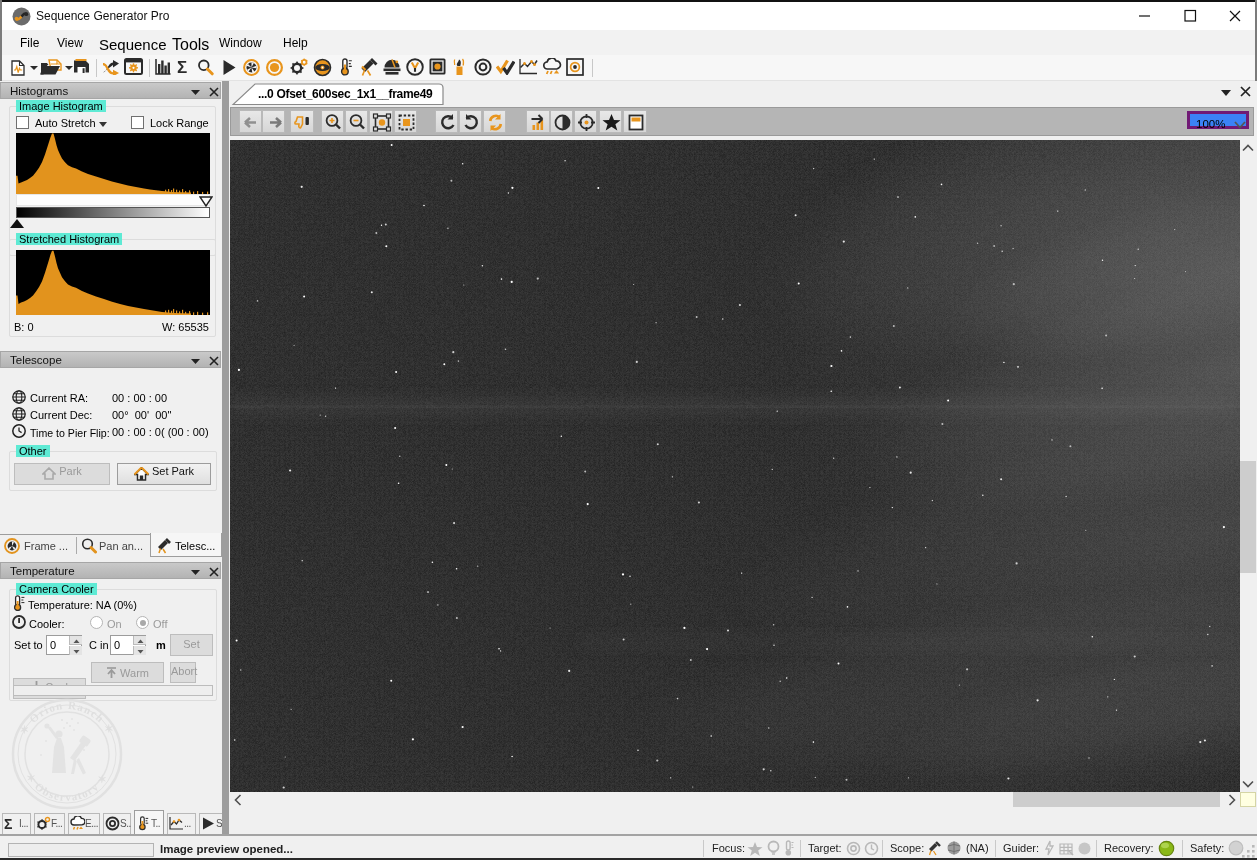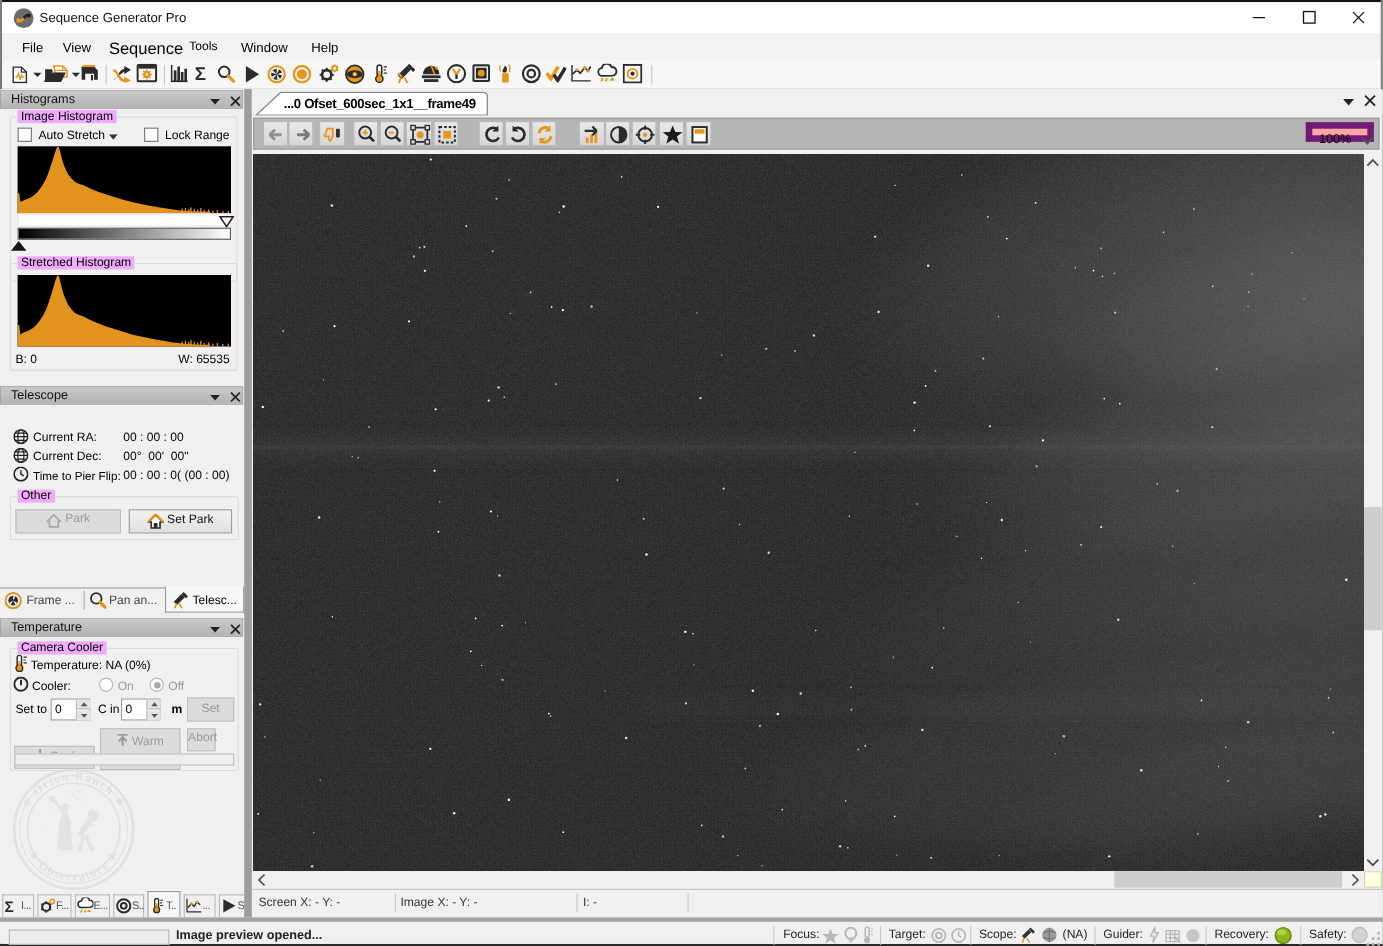--- a/index.html
+++ b/index.html
@@ -1,20 +1,20 @@
 <!DOCTYPE html>
 <html><head><meta charset="utf-8">
 <style>
 *{margin:0;padding:0;box-sizing:border-box}
 html,body{width:1257px;height:860px;overflow:hidden}
 body{font-family:"Liberation Sans",sans-serif;font-size:11px;color:#000;background:#fff;position:relative}
 .abs{position:absolute}
 .hdr{position:absolute;left:0;right:0;height:17px;background:linear-gradient(#c9c9c9,#b3b3b3);border:1px solid #a6a6a6;color:#111;font-size:11.5px;padding:2px 0 0 9px}
 .grp{position:absolute;border:1px solid #dcdcdc;border-radius:2px}
-.glabel{position:absolute;top:-7px;left:6px;background:#f0abfc;padding:0 3px;font-size:11px}
+.glabel{position:absolute;top:-7px;left:6px;background:#5eead4;padding:0 3px;font-size:11px}
 .btn{position:absolute;background:linear-gradient(#f2f2f2,#dfdfdf);border:1px solid #9c9c9c;text-align:center;font-size:11px;color:#111}
 .btn.dis{background:#dcdcdc;border:1px solid #bdbdbd;color:#9a9a9a}
 .cb{position:absolute;width:13px;height:13px;background:#fff;border:1px solid #707070}
 .tbtn{position:absolute;top:3px;width:23px;height:23px;background:linear-gradient(#e8e8e8,#d6d6d6);border:1px solid #b9b9b9}
 .tbtn svg{position:absolute;left:2px;top:2px}
 .vsep{position:absolute;top:59px;width:1px;height:18px;background:#c8c8c8}
 .ssep{position:absolute;top:3px;width:1px;height:17px;background:#c9c9c9}
 .stxt{position:absolute;top:6px;font-size:11px;color:#333}
 </style></head>
 <body>
@@ -37,21 +37,21 @@
   <path d="M1 8 H12" stroke="#111" stroke-width="1.2"></path>
   <rect x="47" y="2.5" width="10.5" height="10.5" fill="none" stroke="#111" stroke-width="1.2"></rect>
   <path d="M92 3 l10 10 M102 3 l-10 10" stroke="#111" stroke-width="1.2"></path>
  </svg>
 </div>
 
 <div class="abs" style="left:2px;top:30px;width:1253px;height:25px;background:#f2f2f2">
  <div class="abs" style="left:18px;top:6px;font-size:12px">File</div>
  <div class="abs" style="left:55px;top:6px;font-size:12px">View</div>
  <div class="abs" style="left:97px;top:6px;font-size:15px">Sequence</div>
- <div class="abs" style="left:170px;top:6px;font-size:11px">Tools</div>
+ <div class="abs" style="left:170px;top:6px;font-size:16px">Tools</div>
  <div class="abs" style="left:217px;top:6px;font-size:12px">Window</div>
  <div class="abs" style="left:281px;top:6px;font-size:12px">Help</div>
 </div>
 
 <div class="abs" id="maintb" style="left:2px;top:55px;width:1253px;height:26px;background:#f7f7f7;border-bottom:1px solid #e3e3e3">
     <svg class="abs" style="left:9px;top:5px" width="14" height="16" viewBox="0 0 14 16">
       <path d="M1 1 h7.5 l4.5 4.5 v9.5 h-12 z" fill="#fff" stroke="#2b2b2b" stroke-width="1.3"></path>
       <path d="M8.5 1 v4.5 h4.5" fill="none" stroke="#2b2b2b" stroke-width="1.1"></path>
       <path d="M3 10 h1.6 l1.2-3.4 1.4 6 1.2-4.4 0.8 1.8 h2" fill="none" stroke="#e8951d" stroke-width="1.2"></path>
     </svg>
@@ -378,21 +378,21 @@
       <div class="abs" style="left:22px;top:9.5px;width:13px;height:9px;background:#e4e4e4;border-left:1px solid #bbb"><svg width="13" height="9">
           <path d="M3.5 3 L6.5 6.5 L9.5 3 z" fill="#555"></path>
         </svg></div>
     </div>
     <div class="abs" style="left:156px;top:558px;font-weight:700">m</div>
     <div class="btn dis" style="left:170px;top:553px;width:43px;height:22px;padding-top:3px">Set</div>
     <div class="btn dis" style="left:13px;top:597px;width:73px;height:21px;padding-top:2px"><svg style="vertical-align:-2px" width="11" height="12">
         <path d="M5.5 0 V7 M2 4.5 L5.5 8.5 L9 4.5" stroke="#9a9a9a" stroke-width="1.8" fill="none"></path>
         <path d="M1 11 h9" stroke="#9a9a9a" stroke-width="1.6"></path>
       </svg> Cool</div>
-    <div class="btn dis" style="left:91px;top:581px;width:73px;height:38px;padding-top:4px"><svg style="vertical-align:-2px" width="11" height="12">
+    <div class="btn dis" style="left:91px;top:581px;width:73px;height:21px;padding-top:4px"><svg style="vertical-align:-2px" width="11" height="12">
         <path d="M5.5 11 V4 M2 7 L5.5 3 L9 7" stroke="#9a9a9a" stroke-width="1.8" fill="none"></path>
         <path d="M1 1 h9" stroke="#9a9a9a" stroke-width="1.6"></path>
       </svg> Warm</div>
     <div class="btn dis" style="left:170px;top:581px;width:26px;height:21px;padding-top:2px">Abort</div>
     <div class="abs" style="left:13px;top:604px;width:200px;height:11px;background:#eee;border:1px solid #bcbcbc"></div>
     <svg class="abs" style="left:10px;top:616px" width="114" height="114" viewBox="0 0 114 114">
 <g fill="none" stroke="#e1e1e1">
 <circle cx="57" cy="57" r="54" stroke-width="2.5"></circle>
 <circle cx="57" cy="57" r="49" stroke-width="1"></circle>
 <circle cx="57" cy="57" r="42" stroke-width="1.5"></circle>
@@ -580,21 +580,21 @@
         <svg width="19" height="19" viewBox="0 0 19 19">
           <path d="M9.5 1 L12 7 L18.5 7.2 L13.4 11.2 L15.3 17.6 L9.5 13.8 L3.7 17.6 L5.6 11.2 L0.5 7.2 L7 7 z" fill="#1a1a1a"></path>
         </svg>
       </div>
       <div class="tbtn" style="left:392px;top:2px;width:24px">
         <svg width="20" height="19" viewBox="0 0 19 19">
           <rect x="3" y="2.5" width="13" height="14" fill="#fff" stroke="#2b2b2b" stroke-width="1.8"></rect>
           <rect x="5" y="4.5" width="9" height="4" fill="#e8951d"></rect>
         </svg>
       </div>
-      <div class="abs" style="left:956px;top:3px;width:62px;height:18px;background:#fca5a5;border:6px solid #701a75">
+      <div class="abs" style="left:956px;top:3px;width:62px;height:18px;background:#3b82f6;border:3px solid #701a75">
         <div class="abs" style="left:6px;top:4px;font-size:11.5px">100%</div>
         <svg class="abs" style="left:44px;top:7px" width="12" height="8">
           <path d="M1 1 L6 6.5 L11 1" stroke="#555" stroke-width="1.8" fill="none"></path>
         </svg>
       </div>
     </div>
     <svg class="abs" style="left:1px;top:59px" width="1010" height="652" viewBox="0 0 1010 652">
 <defs>
 <filter id="nz" x="0" y="0" width="100%" height="100%">
  <feTurbulence type="fractalNoise" baseFrequency="0.9" numOctaves="2" seed="11" stitchTiles="stitch"></feTurbulence>
@@ -827,30 +827,22 @@
     <div class="abs" style="left:1px;top:711px;width:1010px;height:15px;background:#f0f0f0">
       <svg class="abs" style="left:4px;top:2px" width="8" height="12">
         <path d="M6.5 1 L1.5 6 L6.5 11" stroke="#505050" stroke-width="1.6" fill="none"></path>
       </svg>
       <div class="abs" style="left:783px;top:0;width:207px;height:15px;background:#cdcdcd"></div>
       <svg class="abs" style="left:998px;top:2px" width="8" height="12">
         <path d="M1.5 1 L6.5 6 L1.5 11" stroke="#505050" stroke-width="1.6" fill="none"></path>
       </svg>
     </div>
     <div class="abs" style="left:1011px;top:711px;width:16px;height:15px;background:#ffffe1;border:1px solid #d5d5a5"></div>
-    <div class="abs" style="left:0;top:727px;width:1028px;height:27px;background:#f0f0f0;border-top:1px solid #c3c3c3">
-      <div class="stxt" style="left:6px">Screen X: - Y: -</div>
-      <div class="ssep" style="left:130px"></div>
-      <div class="stxt" style="left:135px">Image X: - Y: -</div>
-      <div class="ssep" style="left:295px"></div>
-      <div class="stxt" style="left:301px">I: -</div>
-      <div class="ssep" style="left:396px"></div>
-    </div>
 </div>
-<div class="abs" id="statusbar" style="left:0;top:834px;width:1257px;height:24px;background:#f0f0f0;border-top:4px solid #a3a3a3">
+<div class="abs" id="statusbar" style="left:0;top:834px;width:1257px;height:24px;background:#f0f0f0;border-top:2px solid #a3a3a3">
 <div class="abs" style="left:8px;top:7px;width:146px;height:14px;background:#ededed;border:1px solid #b3b3b3"></div>
     <div class="abs" style="left:160px;top:7px;font-weight:700;font-size:11.5px;color:#222">Image preview opened...</div>
     <div class="abs" style="left:703px;top:4px;width:1px;height:17px;background:#c9c9c9"></div>
     <div class="abs" style="left:712px;top:6px;color:#222">Focus:</div>
     <svg class="abs" style="left:747px;top:5px" width="16" height="15">
       <path d="M8 1 L10 6 L15.5 6.2 L11.2 9.5 L12.8 15 L8 11.8 L3.2 15 L4.8 9.5 L0.5 6.2 L6 6 z" fill="#b8b8b8"></path>
     </svg>
     <svg class="abs" style="left:766px;top:4px" width="15" height="16">
       <circle cx="7.5" cy="6.5" r="5" fill="none" stroke="#b8b8b8" stroke-width="1.8"></circle>
       <path d="M5.5 12 h4 M6 14 h3" stroke="#b8b8b8" stroke-width="1.4"></path>

